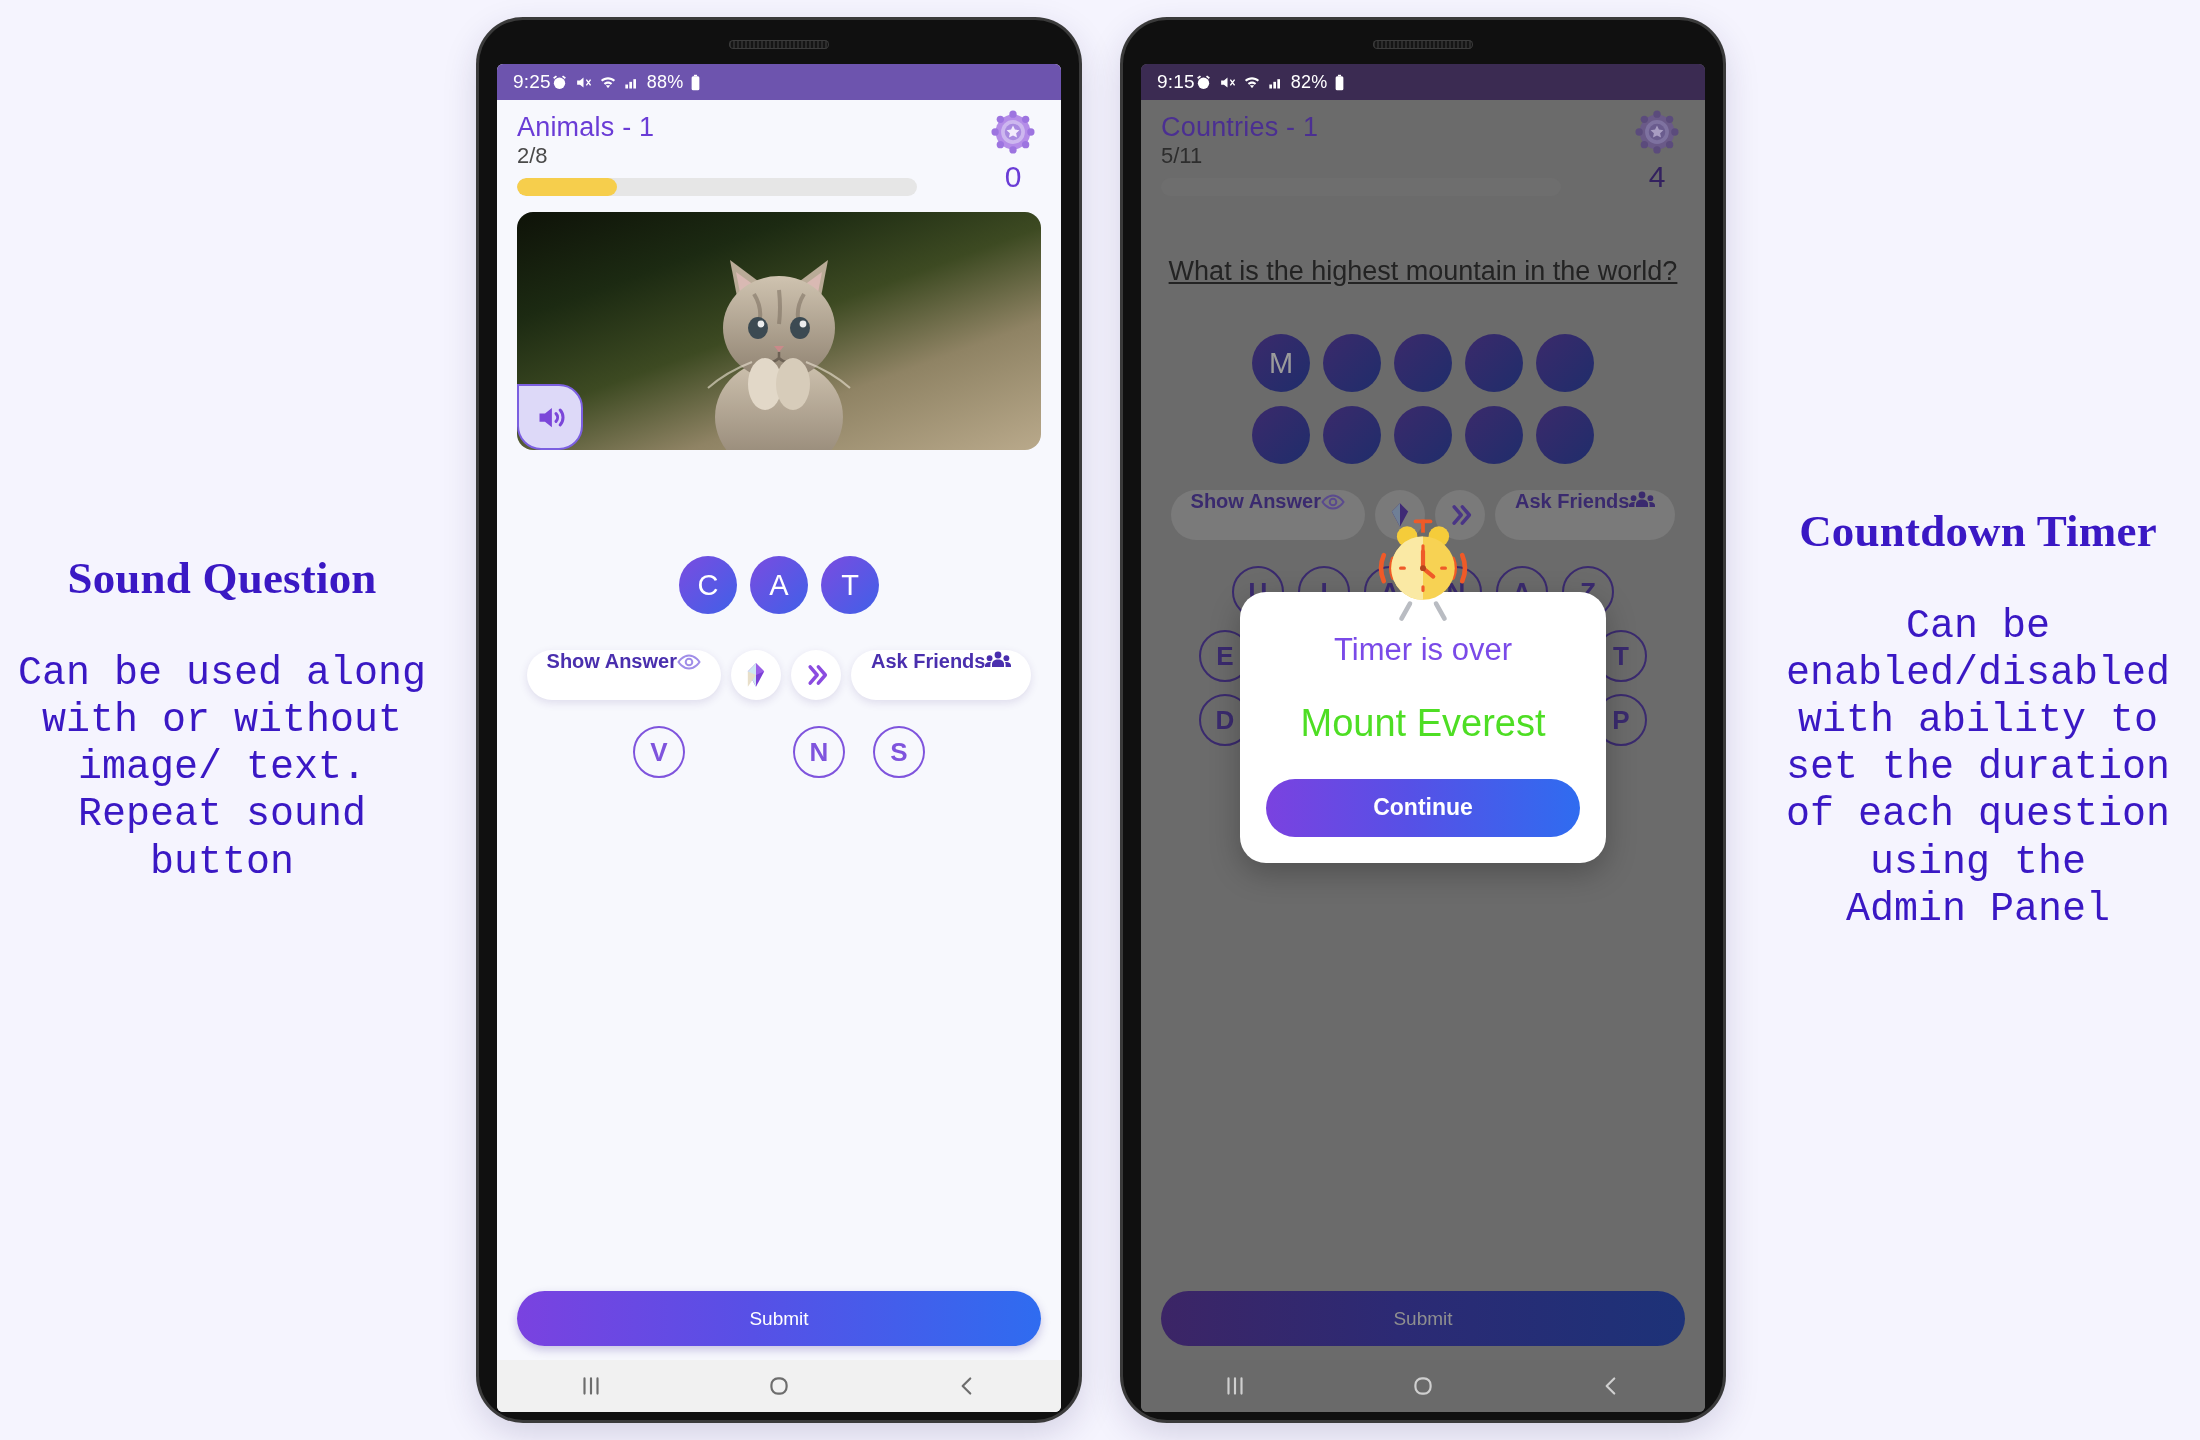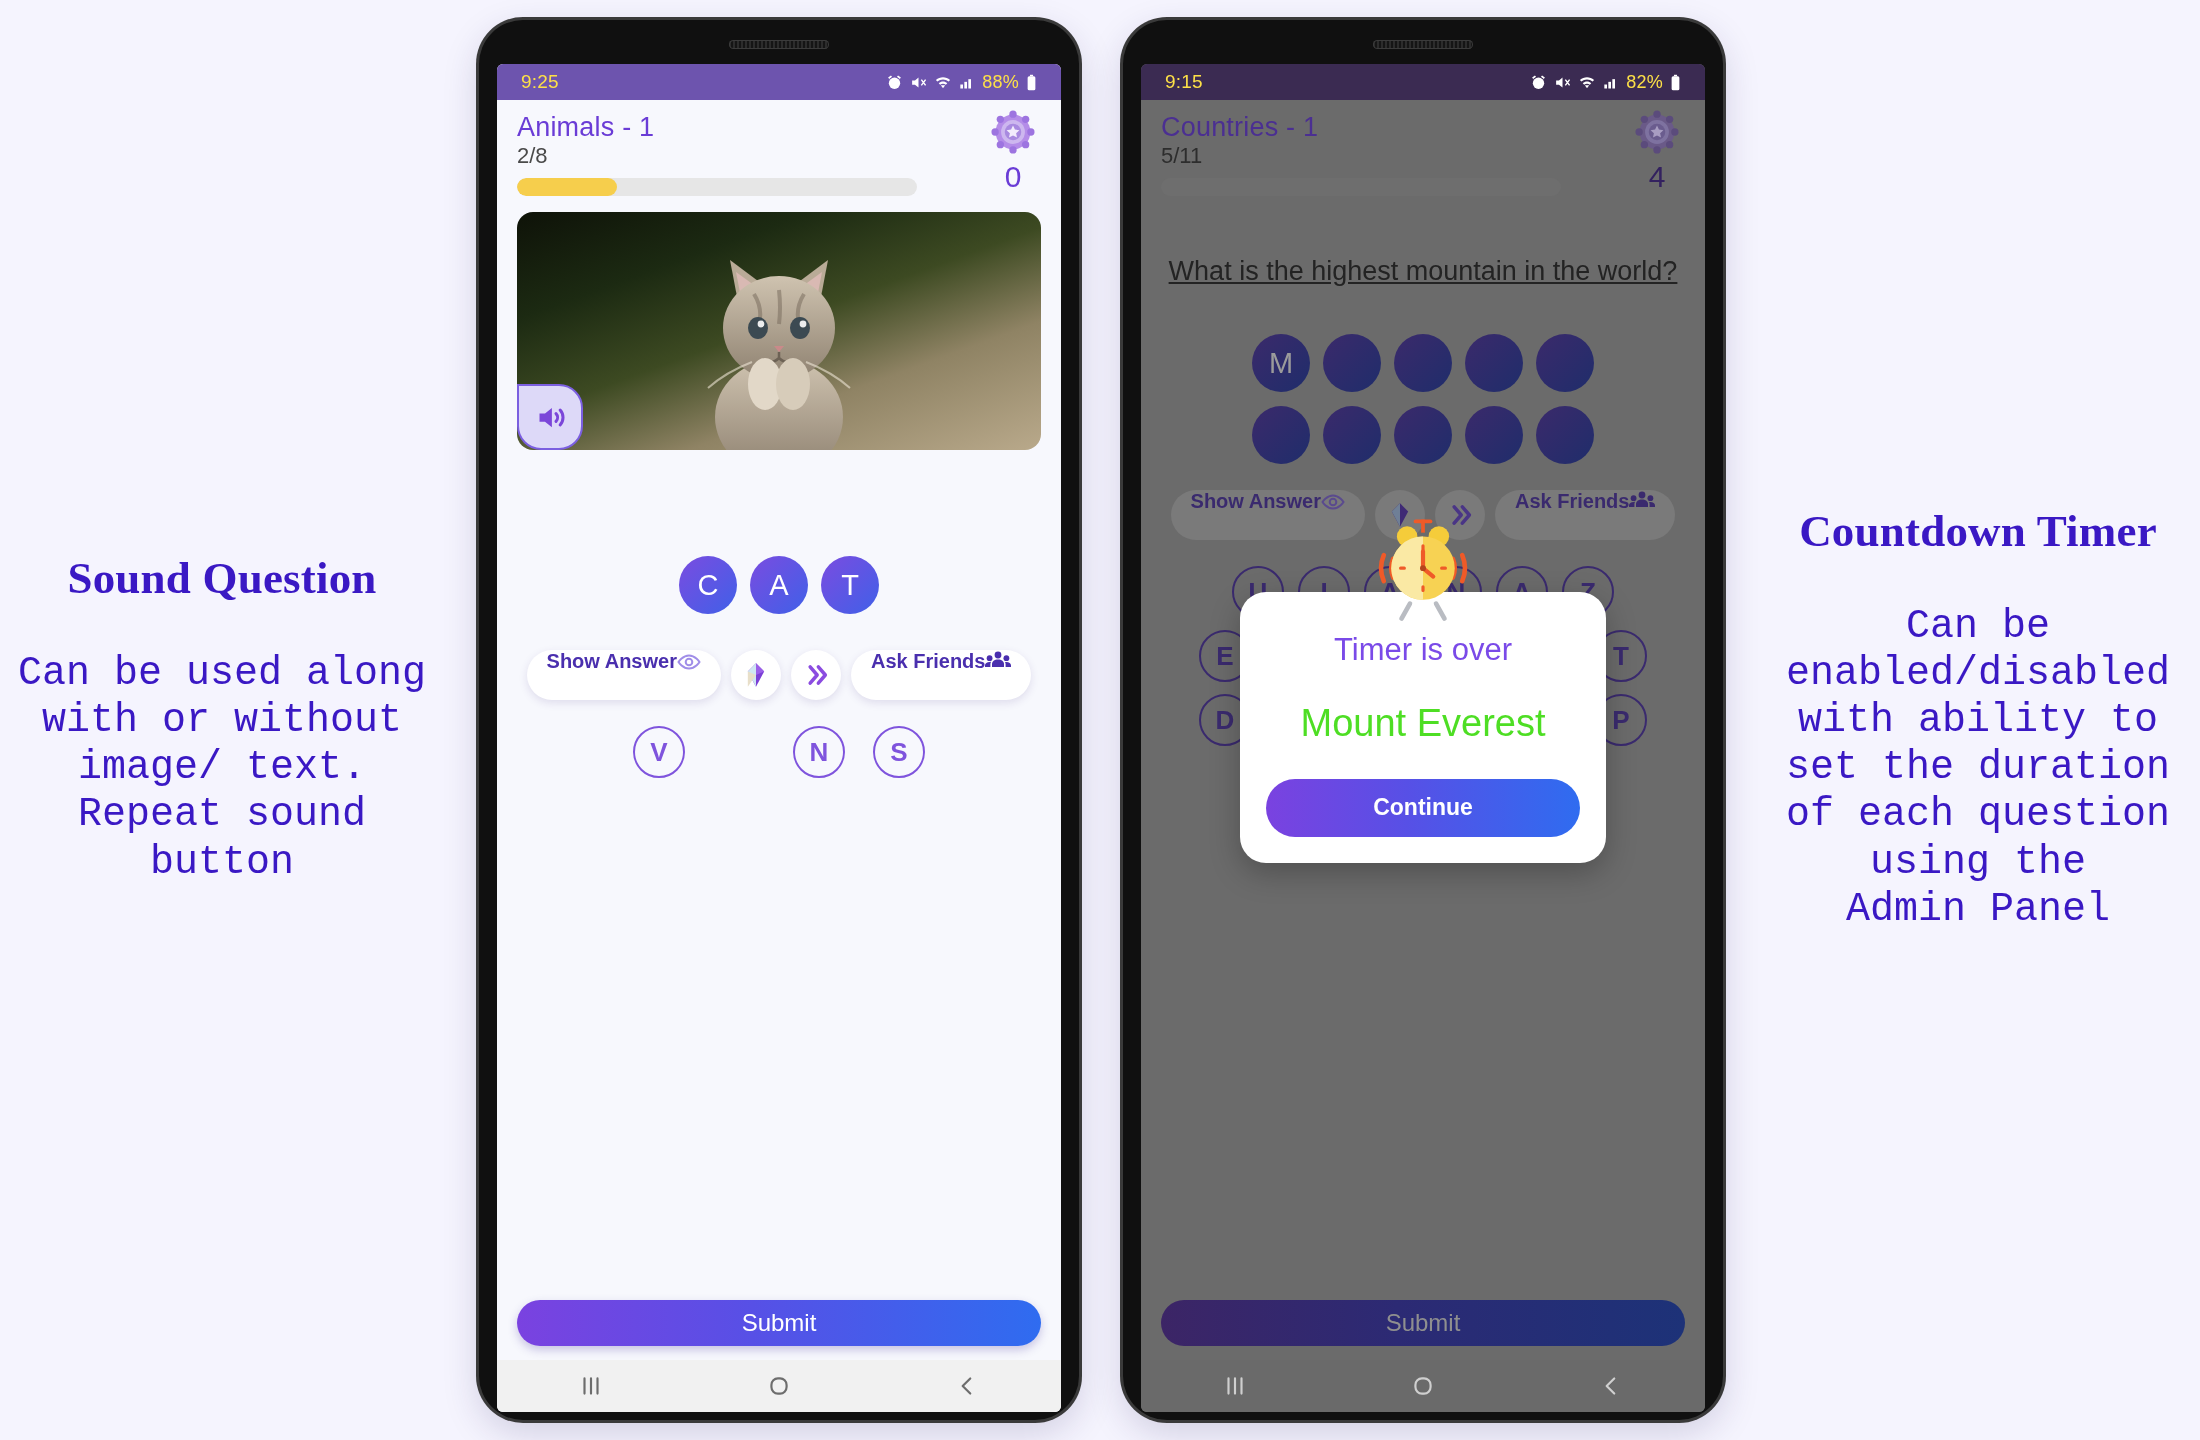--- a/index.html
+++ b/index.html
@@ -59,23 +59,23 @@
     border-radius:6px;
     overflow:hidden;
     position:relative;
     display:flex;flex-direction:column;
   }
 
   
   .statusbar{
     height:36px;flex:0 0 36px;
     background:#6d54ae;
-    color:#fde047;
-    display:flex;align-items:center;justify-content:space-between;
-    padding:0 24px;
+    color:#ffffff;
+    display:flex;align-items:center;justify-content:flex-start;
+    padding:0 16px;
     font-size:19px;
     letter-spacing:.2px;
   }
   .status-right{display:flex;align-items:center;gap:7px;font-size:18px;}
   .status-right svg{display:block;}
 
   
   .qhead{
     padding:12px 20px 0 20px;
     position:relative;
@@ -173,23 +173,23 @@
     color:#7f54dd;font-size:26px;font-weight:bold;
     display:flex;align-items:center;justify-content:center;
     cursor:pointer;box-sizing:border-box;
     margin:0 7px;
   }
   .letter.blank{border-color:transparent;cursor:default;}
 
   
   .submit-wrap{margin-top:auto;padding:0 20px 14px 20px;}
   .submit{
-    height:46px;border-radius:30px;
+    height:55px;border-radius:30px;
     background:linear-gradient(90deg,#7a42e0 0%,#5750e6 45%,#2f6cf0 100%);
-    color:#fff;font-size:24px;
+    color:#fff;font-size:19px;
     display:flex;align-items:center;justify-content:center;
     box-shadow:0 4px 10px rgba(60,40,150,.25);
     cursor:pointer;
     margin-top:28px;
   }
 
   
   .navbar{
     height:52px;flex:0 0 52px;
     background:#f1f1f1;

